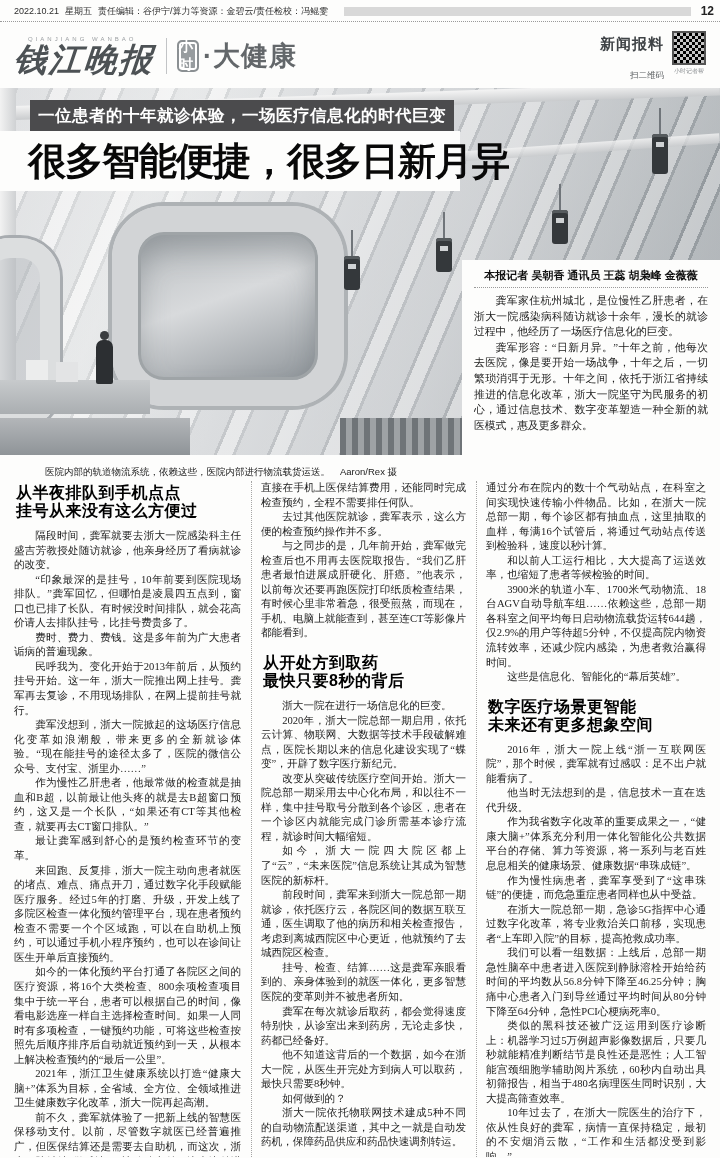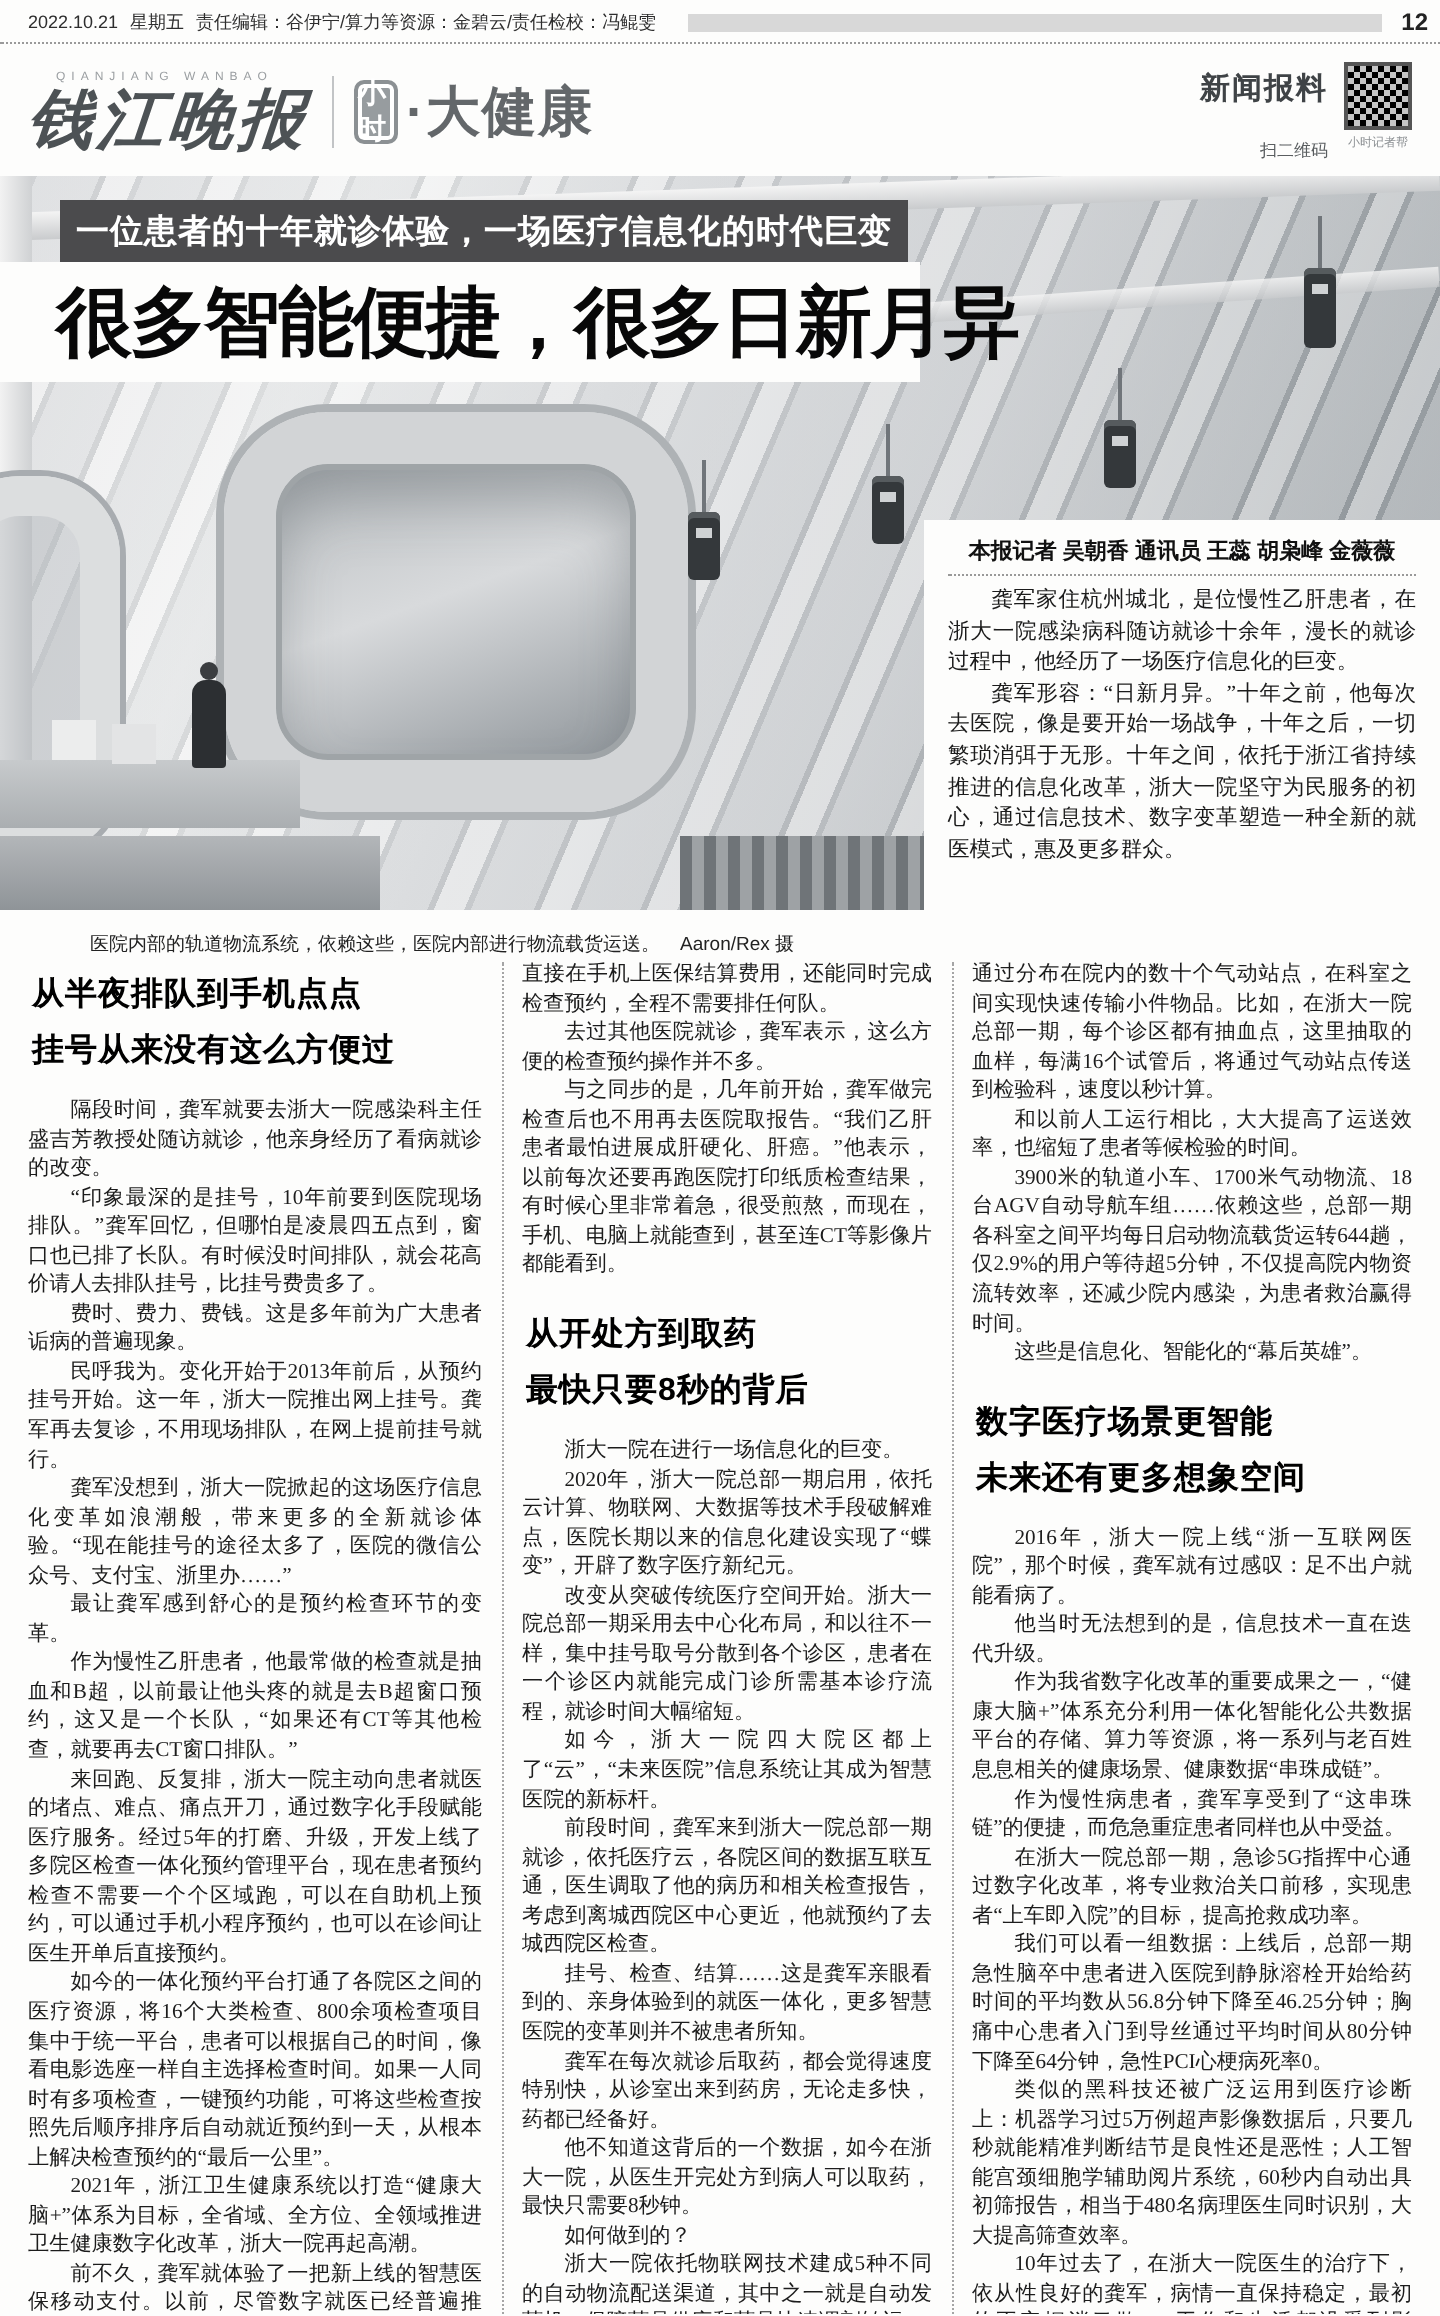--- a/index.html
+++ b/index.html
@@ -140,21 +140,21 @@
   
   .article {
     display:flex; height:678px; overflow:hidden; padding:2px 14px 0 14px;
   }
   .col { overflow:hidden; }
   .c1 { width:237px; padding-right:10px; }
   .c2 { width:225px; border-left:1px dotted #a5a5a5; padding:0 10px 0 9px; }
   .c3 { width:230px; border-left:1px dotted #a5a5a5; padding-left:9px; }
   .sub {
     font-family:"Liberation Sans", sans-serif; font-weight:900; color:#000;
-    font-size:16px; line-height:28px; letter-spacing:.5px;
+    font-size:16px; line-height:18px; letter-spacing:.5px;
     margin:3px 0 9px 2px;
   }
   .sub.mid { margin-top:13px; }
   .bp {
     font-size:10.6px; line-height:14.55px; text-align:justify;
     text-indent:2em; color:#1c1c1c;
   }
   .bp.ni { text-indent:0; }
 </style>
 </head>
@@ -225,22 +225,22 @@
   </div>
 
   <section class="article">
     <div class="col c1">
         <h3 class="sub">从半夜排队到手机点点<br>挂号从来没有这么方便过</h3>
         <p class="bp">隔段时间，龚军就要去浙大一院感染科主任盛吉芳教授处随访就诊，他亲身经历了看病就诊的改变。</p>
         <p class="bp">“印象最深的是挂号，10年前要到医院现场排队。”龚军回忆，但哪怕是凌晨四五点到，窗口也已排了长队。有时候没时间排队，就会花高价请人去排队挂号，比挂号费贵多了。</p>
         <p class="bp">费时、费力、费钱。这是多年前为广大患者诟病的普遍现象。</p>
         <p class="bp">民呼我为。变化开始于2013年前后，从预约挂号开始。这一年，浙大一院推出网上挂号。龚军再去复诊，不用现场排队，在网上提前挂号就行。</p>
         <p class="bp">龚军没想到，浙大一院掀起的这场医疗信息化变革如浪潮般，带来更多的全新就诊体验。“现在能挂号的途径太多了，医院的微信公众号、支付宝、浙里办……”</p>
+        <p class="bp">作为慢性乙肝患者，他最常做的检查就是抽血和B超，以前最让他头疼的就是去B超窗口预约，这又是一个长队，“如果还有CT等其他检查，就要再去CT窗口排队。”</p>
         <p class="bp">最让龚军感到舒心的是预约检查环节的变革。</p>
-        <p class="bp">作为慢性乙肝患者，他最常做的检查就是抽血和B超，以前最让他头疼的就是去B超窗口预约，这又是一个长队，“如果还有CT等其他检查，就要再去CT窗口排队。”</p>
         <p class="bp">来回跑、反复排，浙大一院主动向患者就医的堵点、难点、痛点开刀，通过数字化手段赋能医疗服务。经过5年的打磨、升级，开发上线了多院区检查一体化预约管理平台，现在患者预约检查不需要一个个区域跑，可以在自助机上预约，可以通过手机小程序预约，也可以在诊间让医生开单后直接预约。</p>
         <p class="bp">如今的一体化预约平台打通了各院区之间的医疗资源，将16个大类检查、800余项检查项目集中于统一平台，患者可以根据自己的时间，像看电影选座一样自主选择检查时间。如果一人同时有多项检查，一键预约功能，可将这些检查按照先后顺序排序后自动就近预约到一天，从根本上解决检查预约的“最后一公里”。</p>
         <p class="bp">2021年，浙江卫生健康系统以打造“健康大脑+”体系为目标，全省域、全方位、全领域推进卫生健康数字化改革，浙大一院再起高潮。</p>
         <p class="bp">前不久，龚军就体验了一把新上线的智慧医保移动支付。以前，尽管数字就医已经普遍推广，但医保结算还是需要去自助机，而这次，浙大一院继续“做减法”，让移动支付、边走边付进一步照进现实。</p>
       </div>
     <div class="col c2">
         <p class="bp ni">直接在手机上医保结算费用，还能同时完成检查预约，全程不需要排任何队。</p>
         <p class="bp">去过其他医院就诊，龚军表示，这么方便的检查预约操作并不多。</p>
         <p class="bp">与之同步的是，几年前开始，龚军做完检查后也不用再去医院取报告。“我们乙肝患者最怕进展成肝硬化、肝癌。”他表示，以前每次还要再跑医院打印纸质检查结果，有时候心里非常着急，很受煎熬，而现在，手机、电脑上就能查到，甚至连CT等影像片都能看到。</p>
         <h3 class="sub mid">从开处方到取药<br>最快只要8秒的背后</h3>

